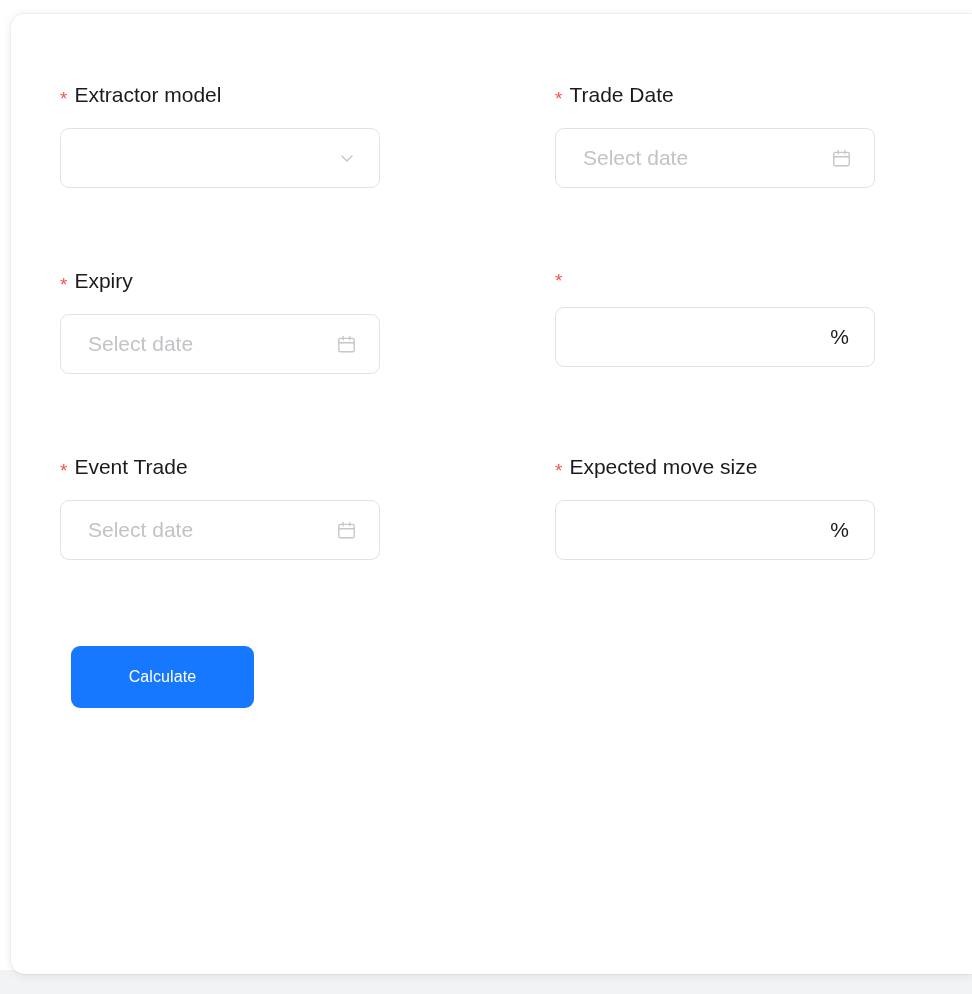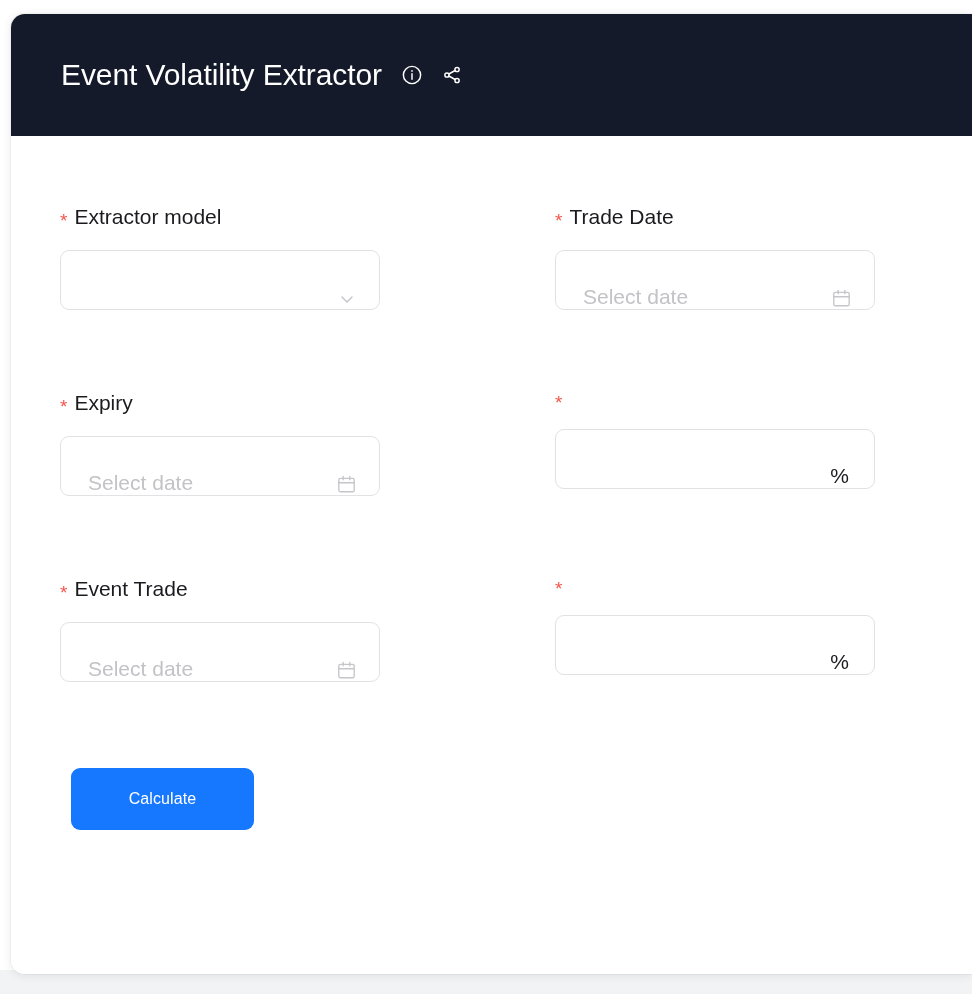--- a/index.html
+++ b/index.html
@@ -123,21 +123,21 @@
 
   .control {
     position: relative;
     box-sizing: border-box;
     width: 320px;
     height: 60px;
     border: 1px solid #e2e2e4;
     border-radius: 9px;
     background: #ffffff;
     display: flex;
-    align-items: flex-end;
+    align-items: center;
     cursor: pointer;
   }
 
   .control .ph {
     font-size: 21px;
     color: #c3c3c7;
     padding-left: 27px;
     user-select: none;
   }
 
@@ -175,41 +175,20 @@
   .spacer-col { width: 175px; }
 </style>
 </head>
 <body>
 
 <div class="page">
   <div class="page-backdrop"></div>
 
   <div class="card">
 
-    <div class="card-header">
-      <div class="header-title">Event Volatility Extractor</div>
-      <div class="header-icons">
-        <div class="icon-btn">
-          <svg width="22" height="22" viewBox="0 0 24 24" fill="none" stroke="#ffffff" stroke-width="1.6">
-            <circle cx="12" cy="12" r="9.4"></circle>
-            <circle cx="12" cy="7.6" r="0.95" fill="#ffffff" stroke="none"></circle>
-            <line x1="12" y1="10.6" x2="12" y2="16.6" stroke-linecap="round"></line>
-          </svg>
-        </div>
-        <div class="icon-btn">
-          <svg width="22" height="22" viewBox="0 0 24 24" fill="none" stroke="#ffffff" stroke-width="1.6">
-            <circle cx="17.5" cy="6" r="2.3"></circle>
-            <circle cx="6.5" cy="12" r="2.3"></circle>
-            <circle cx="17.5" cy="18" r="2.3"></circle>
-            <line x1="8.6" y1="10.9" x2="15.4" y2="7.1" stroke-linecap="round"></line>
-            <line x1="8.6" y1="13.1" x2="15.4" y2="16.9" stroke-linecap="round"></line>
-          </svg>
-        </div>
-      </div>
-    </div>
 
     <div class="card-body">
 
       <div class="form-grid">
 
         <div class="field">
           <div class="field-label">
             <span class="req-star">*</span>
             <span>Extractor model</span>
           </div>
@@ -289,20 +268,21 @@
               </svg>
             </span>
           </div>
         </div>
 
         <div class="spacer-col"></div>
 
         <div class="field">
           <div class="field-label">
             <span class="req-star">*</span>
+            <span>Expected move size</span>
           </div>
           <div class="control">
             <span class="ph"></span>
             <span class="suffix">%</span>
           </div>
         </div>
 
       </div>
 
       <button class="calc-btn">Calculate</button>

